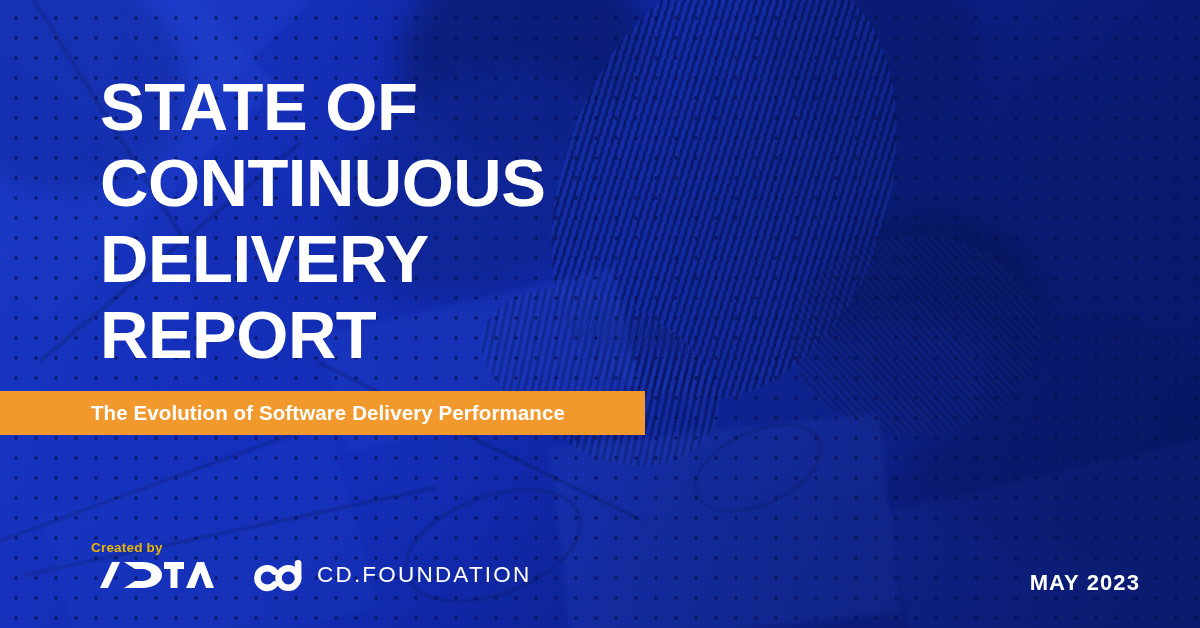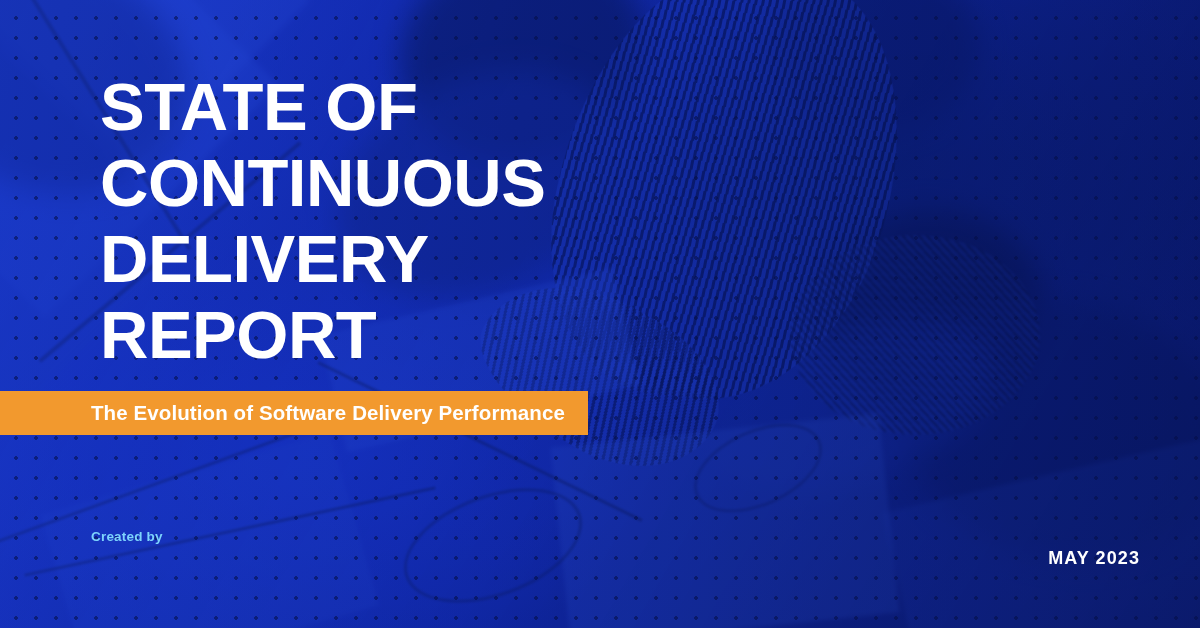--- a/index.html
+++ b/index.html
@@ -194,42 +194,42 @@
     line-height: 76px;
     letter-spacing: -0.5px;
     text-transform: uppercase;
     white-space: pre-line;
   }
 
   .banner {
     position: absolute;
     left: 0;
     top: 391px;
-    width: 588px;
+    width: 645px;
     height: 44px;
     background: #f2992e;
     display: flex;
     align-items: center;
   }
   .banner-text {
     margin: 0;
     padding-left: 91px;
     color: #ffffff;
     font-size: 20.5px;
     font-weight: 700;
     letter-spacing: .1px;
     white-space: nowrap;
   }
 
   
   .created-by {
     position: absolute;
     left: 91px;
-    top: 529px;
-    color: #7dd3fc;
+    top: 540px;
+    color: #eab308;
     font-size: 13.5px;
     font-weight: 700;
     letter-spacing: .2px;
   }
 
   .logos {
     position: absolute;
     left: 88px;
     top: 557px;
     display: flex;
@@ -247,23 +247,23 @@
     font-size: 22.5px;
     font-weight: 400;
     letter-spacing: 2.2px;
     line-height: 1;
     white-space: nowrap;
   }
 
   .date {
     position: absolute;
     right: 60px;
-    top: 548px;
+    top: 570px;
     color: #ffffff;
-    font-size: 18px;
+    font-size: 22px;
     font-weight: 700;
     letter-spacing: 1.1px;
     white-space: nowrap;
   }
 </style>
 </head>
 <body>
 
 <div id="poster">
 
@@ -309,16 +309,38 @@
 CONTINUOUS
 DELIVERY
 REPORT</h1>
 
     <div class="banner">
       <p class="banner-text">The Evolution of Software Delivery Performance</p>
     </div>
 
     <div class="created-by">Created by</div>
 
+    <div class="logos">
+
+      <svg class="logo-slashdata" width="126" height="32" viewBox="0 0 126 32" aria-hidden="true">
+        <g fill="#ffffff">
+          <polygon points="12,29 24,3 32,3 20,29"></polygon>
+          <path d="M36,3 h18 c12,0 20,5.8 20,13 s-8,13 -20,13 h-18 l11,-7 h6.5 c6,0 9.6,-2.4 9.6,-6 s-3.6,-6 -9.6,-6 h-6.5 z"></path>
+          <polygon points="76,3 96,3 96,10 89.5,10 89.5,29 82.5,29 82.5,10 76,10"></polygon>
+          <polygon points="98,29 109,3 116,3 126,29 118,29 112.3,13.5 106.5,29"></polygon>
+        </g>
+      </svg>
+
+      <div class="logo-cdf">
+        <svg width="56" height="36" viewBox="0 0 56 36" aria-hidden="true">
+          <g fill="none" stroke="#ffffff" stroke-width="6.6" stroke-linecap="round">
+            <path d="M22.5,14.5 A9.8,9.8 0 1 0 22.5,27.6"></path>
+            <circle cx="36.3" cy="21" r="9.8"></circle>
+            <path d="M46.1,21 V6.2"></path>
+          </g>
+        </svg>
+        <span class="cdf-word">CD.FOUNDATION</span>
+      </div>
+    </div>
 
     <div class="date">MAY 2023</div>
   </div>
 </div>
 
 </body></html>

